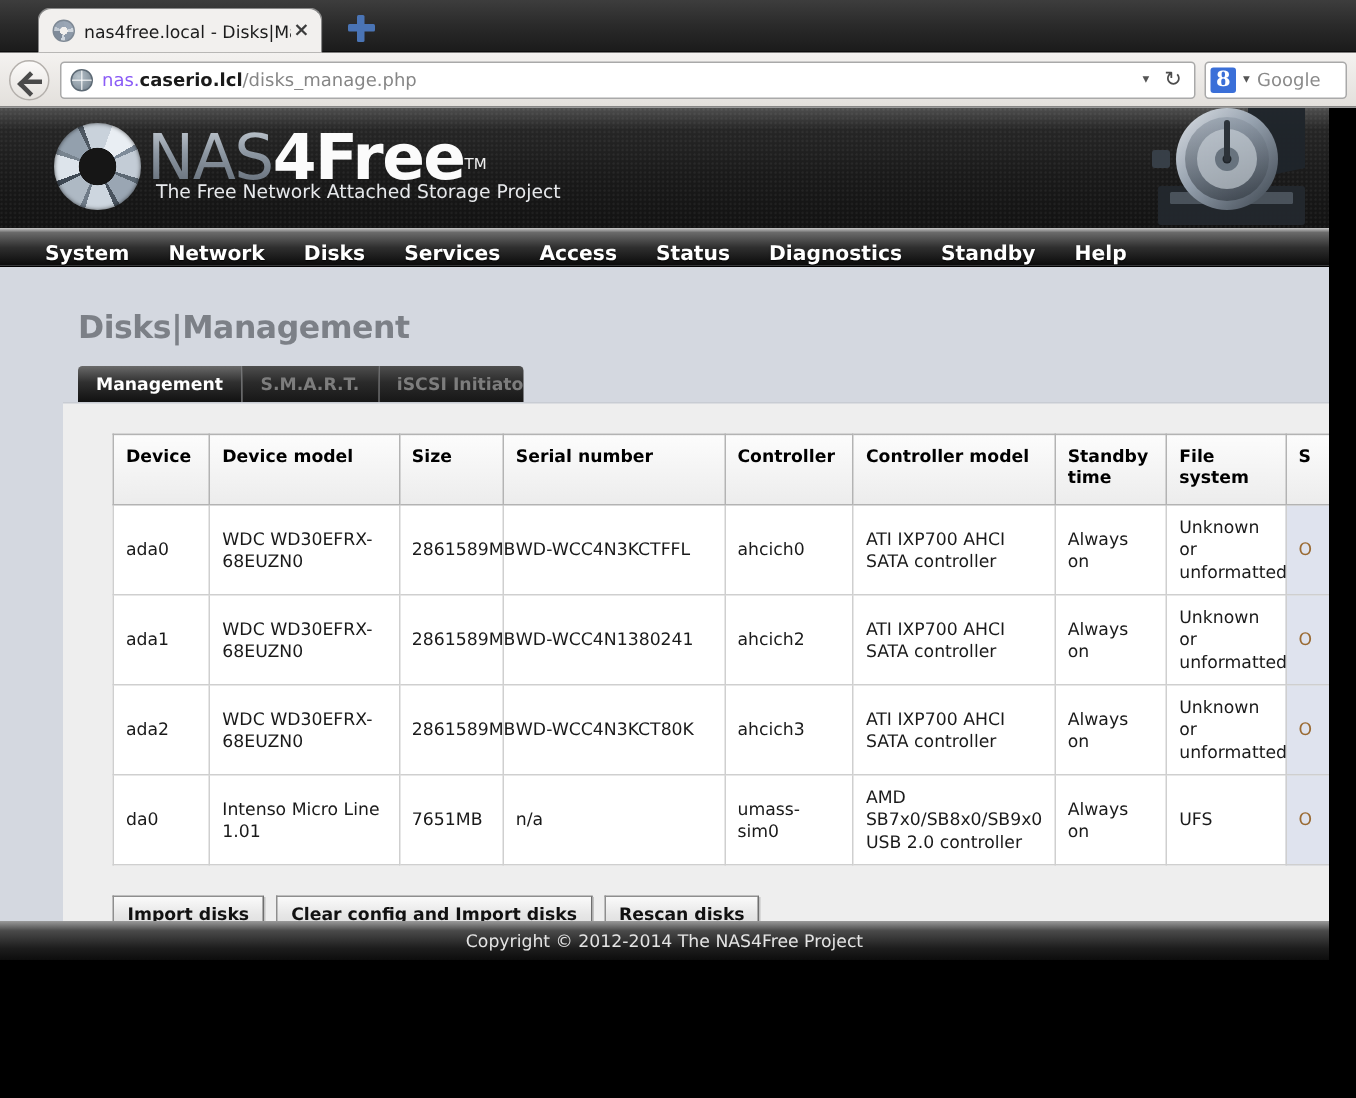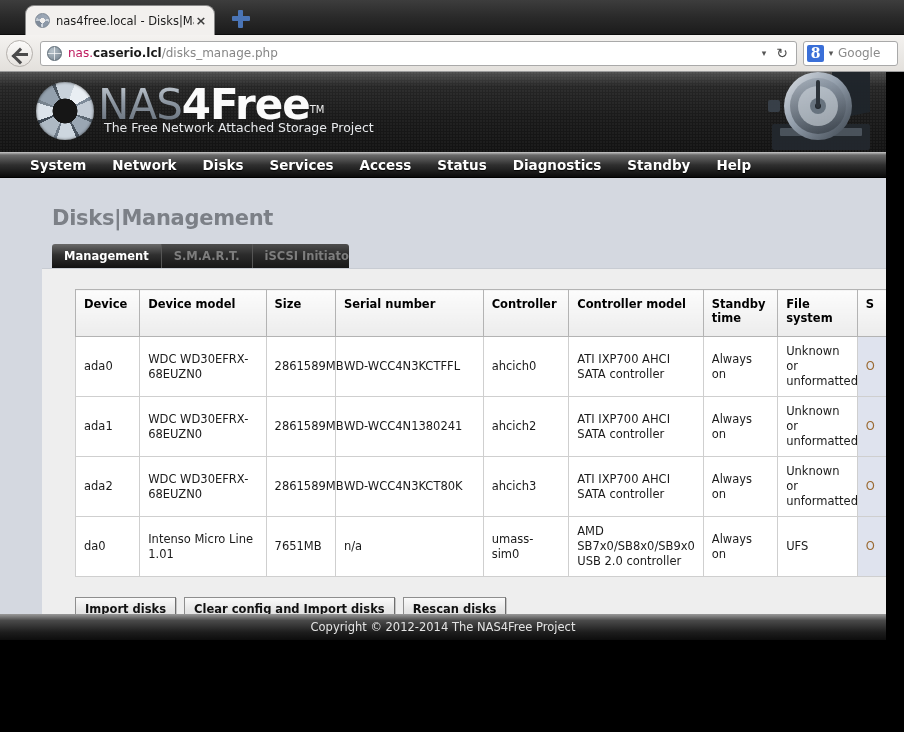--- a/index.html
+++ b/index.html
@@ -162,21 +162,21 @@
   }
 
   .url-text {
     font-size: 12px;
     color: #868686;
     white-space: nowrap;
     overflow: hidden;
     flex: 1 1 auto;
   }
   .url-text b { color: #1a1a1a; font-weight: bold; }
-  .url-host { color: #be185d; }
+  .url-host { color: #8b5cf6; }
 
   .url-drop {
     flex: 0 0 16px;
     text-align: center;
     font-size: 9px;
     color: #555;
     cursor: pointer;
   }
 
   .url-reload {
@@ -319,21 +319,21 @@
     z-index: 1;
     opacity: .95;
   }
 
   
   .navmenu {
     position: relative;
     height: 26px;
     background: linear-gradient(to bottom, #c9c9c9 0%, #6a6a6a 12%, #2f2f2f 52%, #0a0a0a 100%);
     display: flex;
-    align-items: center;
+    align-items: flex-end;
     padding-left: 30px;
     border-bottom: 1px solid #000;
   }
   .navmenu a {
     color: #ffffff;
     font-size: 13.5px;
     font-weight: bold;
     text-decoration: none;
     margin-right: 26px;
     text-shadow: 0 1px 1px rgba(0,0,0,.9);

